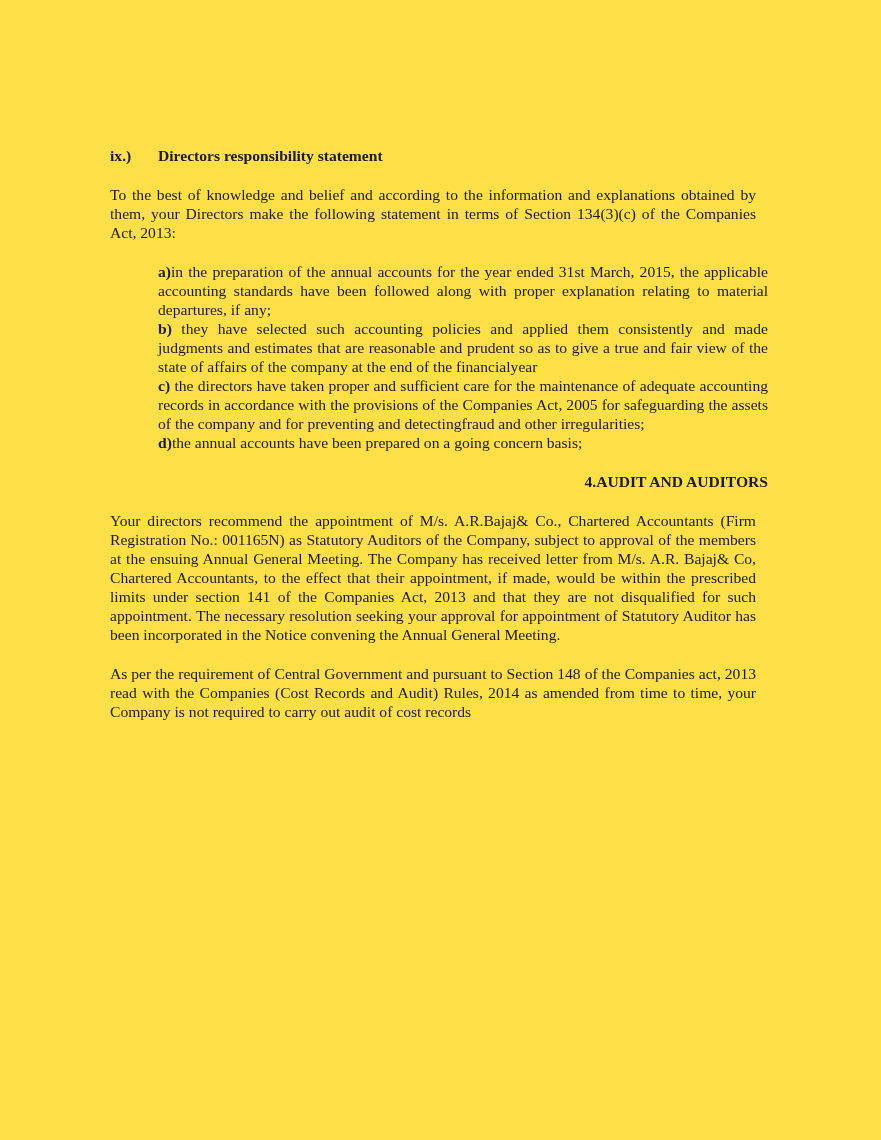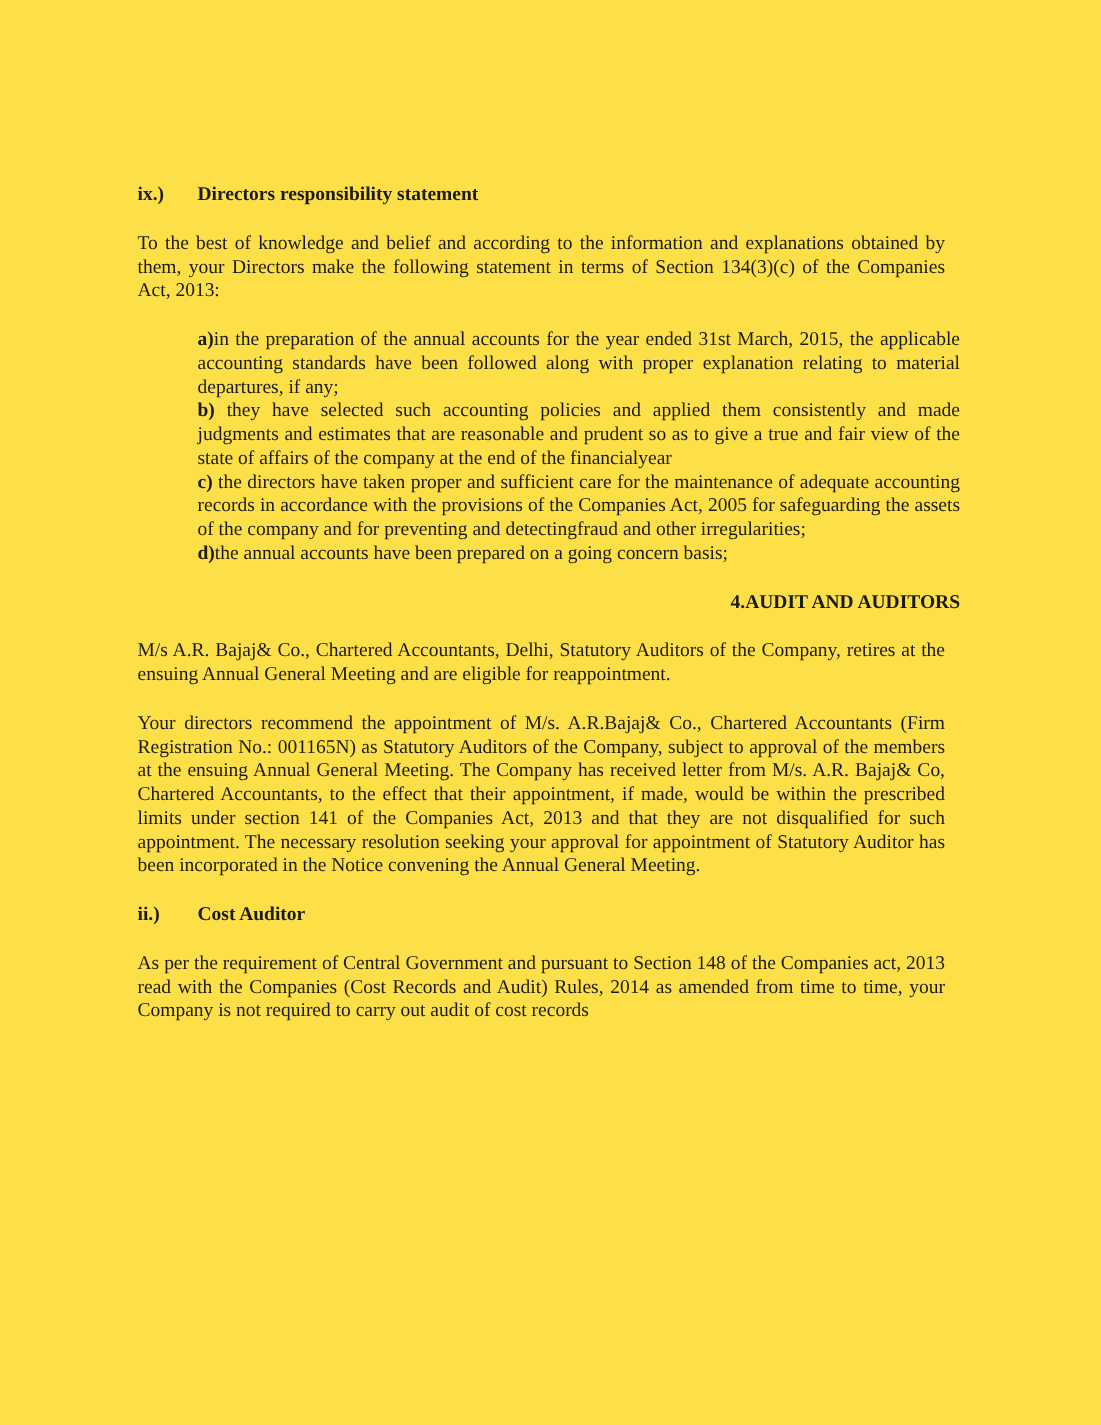--- a/index.html
+++ b/index.html
@@ -64,22 +64,20 @@
     <div class="list">
       <div class="list-item"><b>a)</b><span>in the preparation of the annual accounts for the year ended 31st March, 2015, the applicable accounting standards have been followed along with proper explanation relating to material departures, if any;</span></div>
       <div class="list-item"><b>b)</b><span> they have selected such accounting policies and applied them consistently and made judgments and estimates that are reasonable and prudent so as to give a true and fair view of the state of affairs of the company at the end of the financialyear</span></div>
       <div class="list-item"><b>c)</b><span> the directors have taken proper and sufficient care for the maintenance of adequate accounting records in accordance with the provisions of the Companies Act, 2005 for safeguarding the assets of the company and for preventing and detectingfraud and other irregularities;</span></div>
       <div class="list-item"><b>d)</b><span>the annual accounts have been prepared on a going concern basis;</span></div>
     </div>
 
     <div class="heading h-main"><b class="num w25">4.</b><b class="title">AUDIT AND AUDITORS</b></div>
 
 
-    <p class="para">M/s A.R. Bajaj&amp; Co., Chartered Accountants, Delhi, Statutory Auditors of the Company, retires at the ensuing Annual General Meeting and are eligible for reappointment.</p>
 
     <p class="para">Your directors recommend the appointment of M/s. A.R.Bajaj&amp; Co., Chartered Accountants (Firm Registration No.: 001165N) as Statutory Auditors of the Company, subject to approval of the members at the ensuing Annual General Meeting. The Company has received letter from M/s. A.R. Bajaj&amp; Co, Chartered Accountants, to the effect that their appointment, if made, would be within the prescribed limits under section 141 of the Companies Act, 2013 and that they are not disqualified for such appointment. The necessary resolution seeking your approval for appointment of Statutory Auditor has been incorporated in the Notice convening the Annual General Meeting.</p>
 
-    <div class="heading"><b class="num w48">ii.)</b><b class="title">Cost Auditor</b></div>
 
     <p class="para">As per the requirement of Central Government and pursuant to Section 148 of the Companies act, 2013 read with the Companies (Cost Records and Audit) Rules, 2014 as amended from time to time, your Company is not required to carry out audit of cost records</p>
 
   </div>
 </div>
 
 </body></html>

